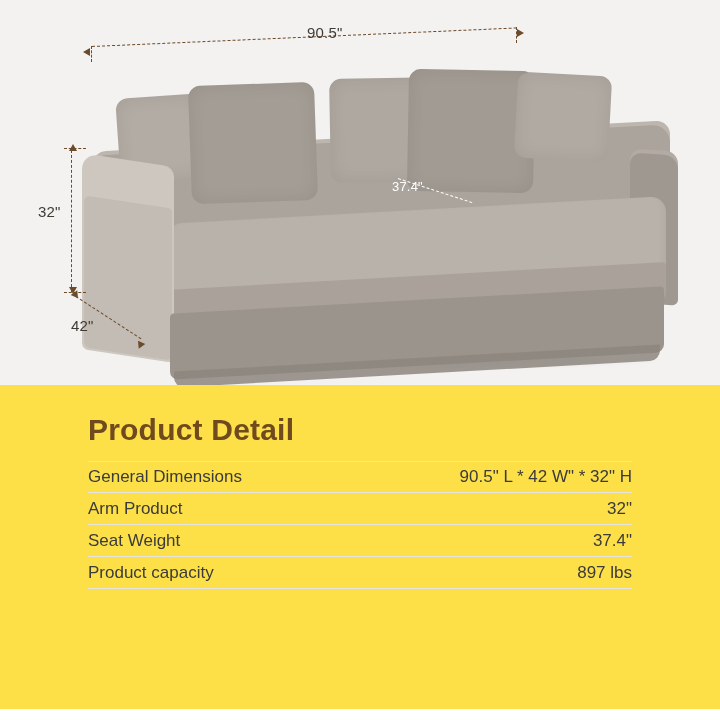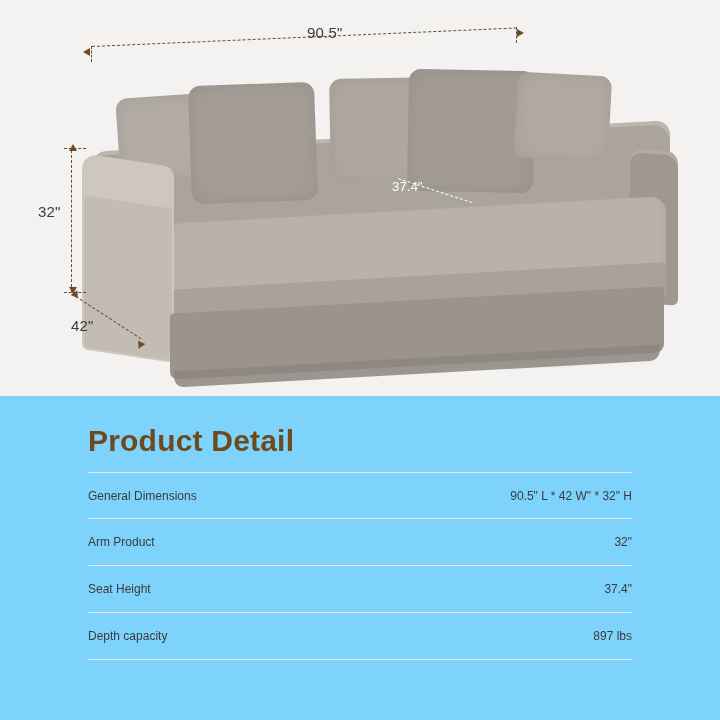--- a/index.html
+++ b/index.html
@@ -191,44 +191,44 @@
 
   
   .tick {
     position: absolute;
     border-left: 1px dashed #6b4b2a;
   }
 
   
   .detail {
     position: absolute;
-    left: 0; top: 396px;
+    left: 0; top: 385px;
     width: 720px; height: 324px;
-    background: #7dd3fc;
+    background: #fde047;
   }
   .detail-title {
     position: absolute;
     left: 88px; top: 28px;
     font-size: 30px;
     font-weight: bold;
     color: #6f4a1f;
     letter-spacing: .2px;
   }
   .spec-table {
     position: absolute;
     left: 88px; top: 76px;
     width: 544px;
   }
   .spec-row {
     display: flex;
     justify-content: space-between;
     align-items: center;
-    height: 47px;
+    height: 32px;
     border-bottom: 1px solid #e6e4e1;
-    font-size: 12px;
+    font-size: 17px;
     color: #3b3b3b;
   }
   .spec-row:first-child { border-top: 1px solid #e6e4e1; }
   .spec-label { color: #3b3b3b; }
   .spec-value { color: #3b3b3b; text-align: right; }
 </style>
 </head>
 <body>
 
 <div class="page">
@@ -289,23 +289,23 @@
     <div class="spec-table">
       <div class="spec-row">
         <span class="spec-label">General Dimensions</span>
         <span class="spec-value">90.5" L * 42 W" * 32" H</span>
       </div>
       <div class="spec-row">
         <span class="spec-label">Arm Product</span>
         <span class="spec-value">32"</span>
       </div>
       <div class="spec-row">
-        <span class="spec-label">Seat Height</span>
+        <span class="spec-label">Seat Weight</span>
         <span class="spec-value">37.4"</span>
       </div>
       <div class="spec-row">
-        <span class="spec-label">Depth capacity</span>
+        <span class="spec-label">Product capacity</span>
         <span class="spec-value">897 lbs</span>
       </div>
     </div>
   </div>
 
 </div>
 
 </body></html>

